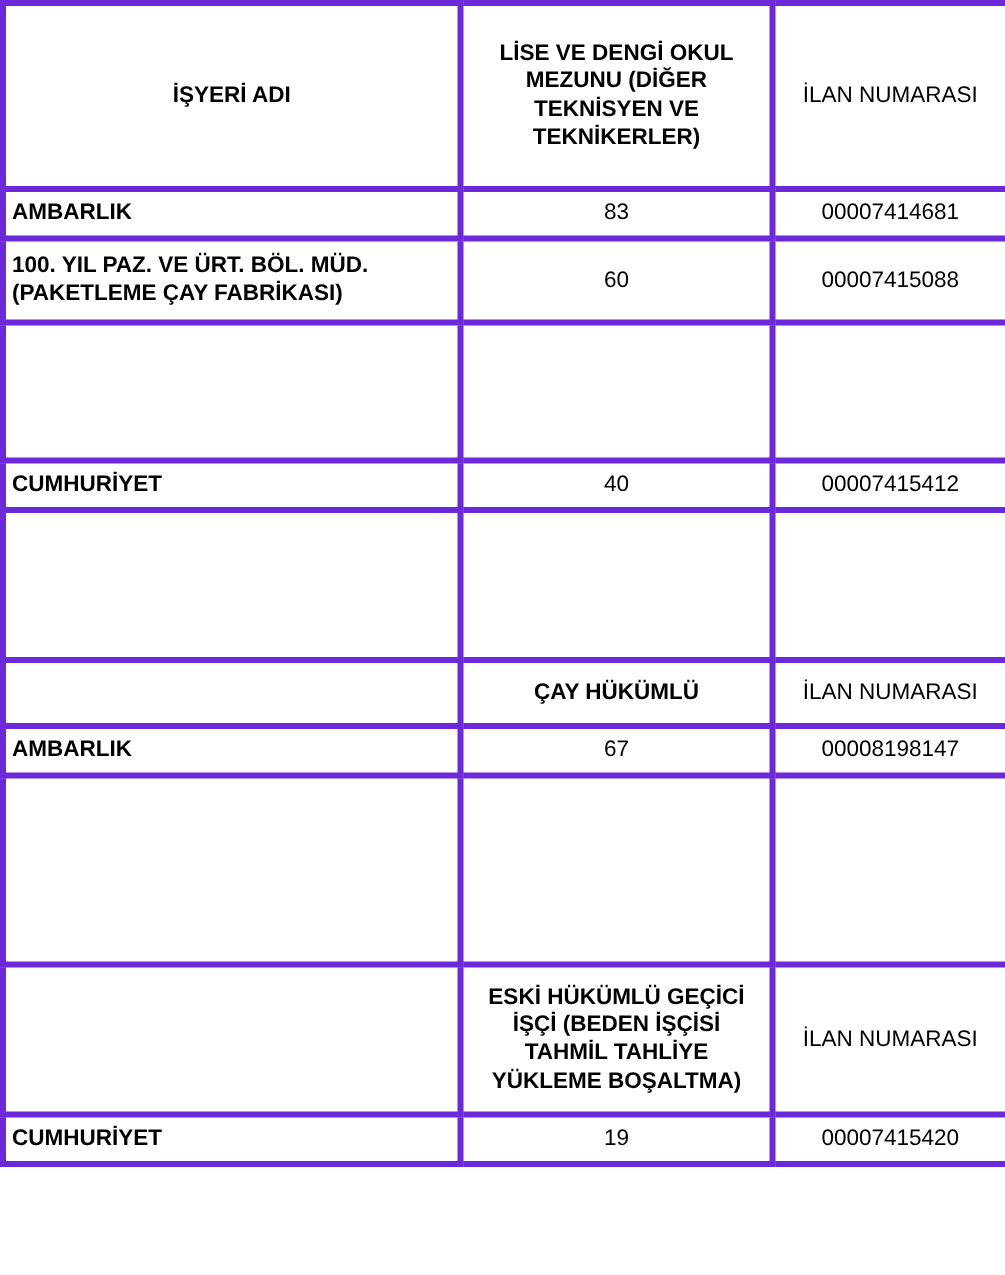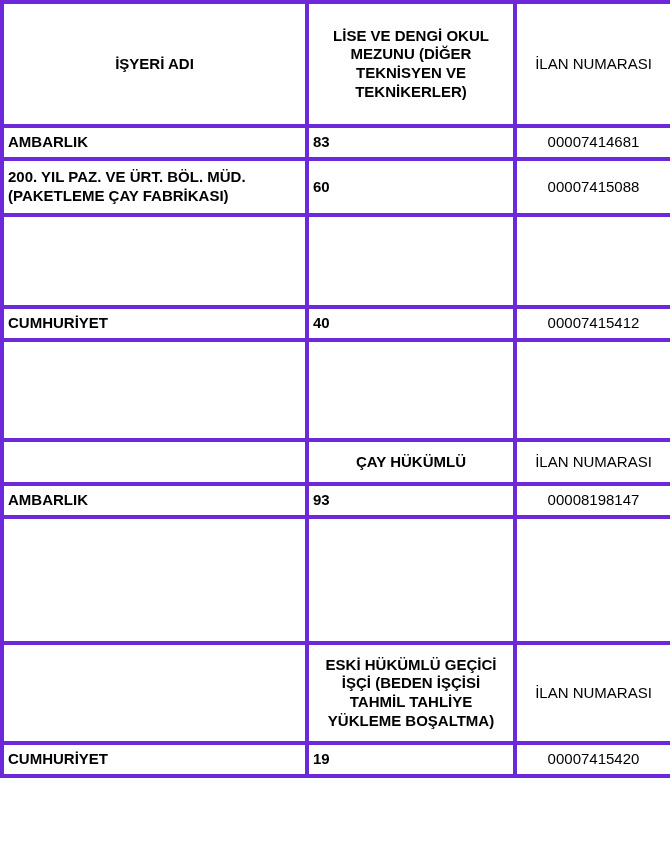--- a/index.html
+++ b/index.html
@@ -48,22 +48,22 @@
   }
   .cell-qual {
     text-align: center;
     font-weight: bold;
   }
   .cell-num {
     text-align: center;
     font-weight: normal;
   }
   .cell-value {
-    text-align: left;
-    font-weight: bold;
+    text-align: center;
+    font-weight: normal;
   }
   .cell-numval {
     text-align: center;
     font-weight: normal;
   }
   .h-header { height: 116px; }
   .h-row    { height: 25px; }
   .h-row2   { height: 48px; }
   .h-gap    { height: 84px; }
   .h-sub2   { height: 52px; }
@@ -90,21 +90,21 @@
         <td class="cell-num">İLAN NUMARASI</td>
       </tr>
 
       <tr>
         <td class="cell-name h-row">AMBARLIK</td>
         <td class="cell-value">83</td>
         <td class="cell-numval">00007414681</td>
       </tr>
 
       <tr>
-        <td class="cell-name h-row2">200. YIL PAZ. VE ÜRT. BÖL. MÜD. (PAKETLEME ÇAY FABRİKASI)</td>
+        <td class="cell-name h-row2">100. YIL PAZ. VE ÜRT. BÖL. MÜD. (PAKETLEME ÇAY FABRİKASI)</td>
         <td class="cell-value">60</td>
         <td class="cell-numval">00007415088</td>
       </tr>
 
       <tr>
         <td class="cell-name h-gap"></td>
         <td class="cell-qual"></td>
         <td class="cell-num"></td>
       </tr>
 
@@ -122,21 +122,21 @@
       </tr>
 
       <tr>
         <td class="cell-name h-sub1"></td>
         <td class="cell-qual">ÇAY HÜKÜMLÜ</td>
         <td class="cell-num">İLAN NUMARASI</td>
       </tr>
 
       <tr>
         <td class="cell-name h-row">AMBARLIK</td>
-        <td class="cell-value">93</td>
+        <td class="cell-value">67</td>
         <td class="cell-numval">00008198147</td>
       </tr>
 
       <tr>
         <td class="cell-name h-gap3"></td>
         <td class="cell-qual"></td>
         <td class="cell-num"></td>
       </tr>
 
       <tr>

